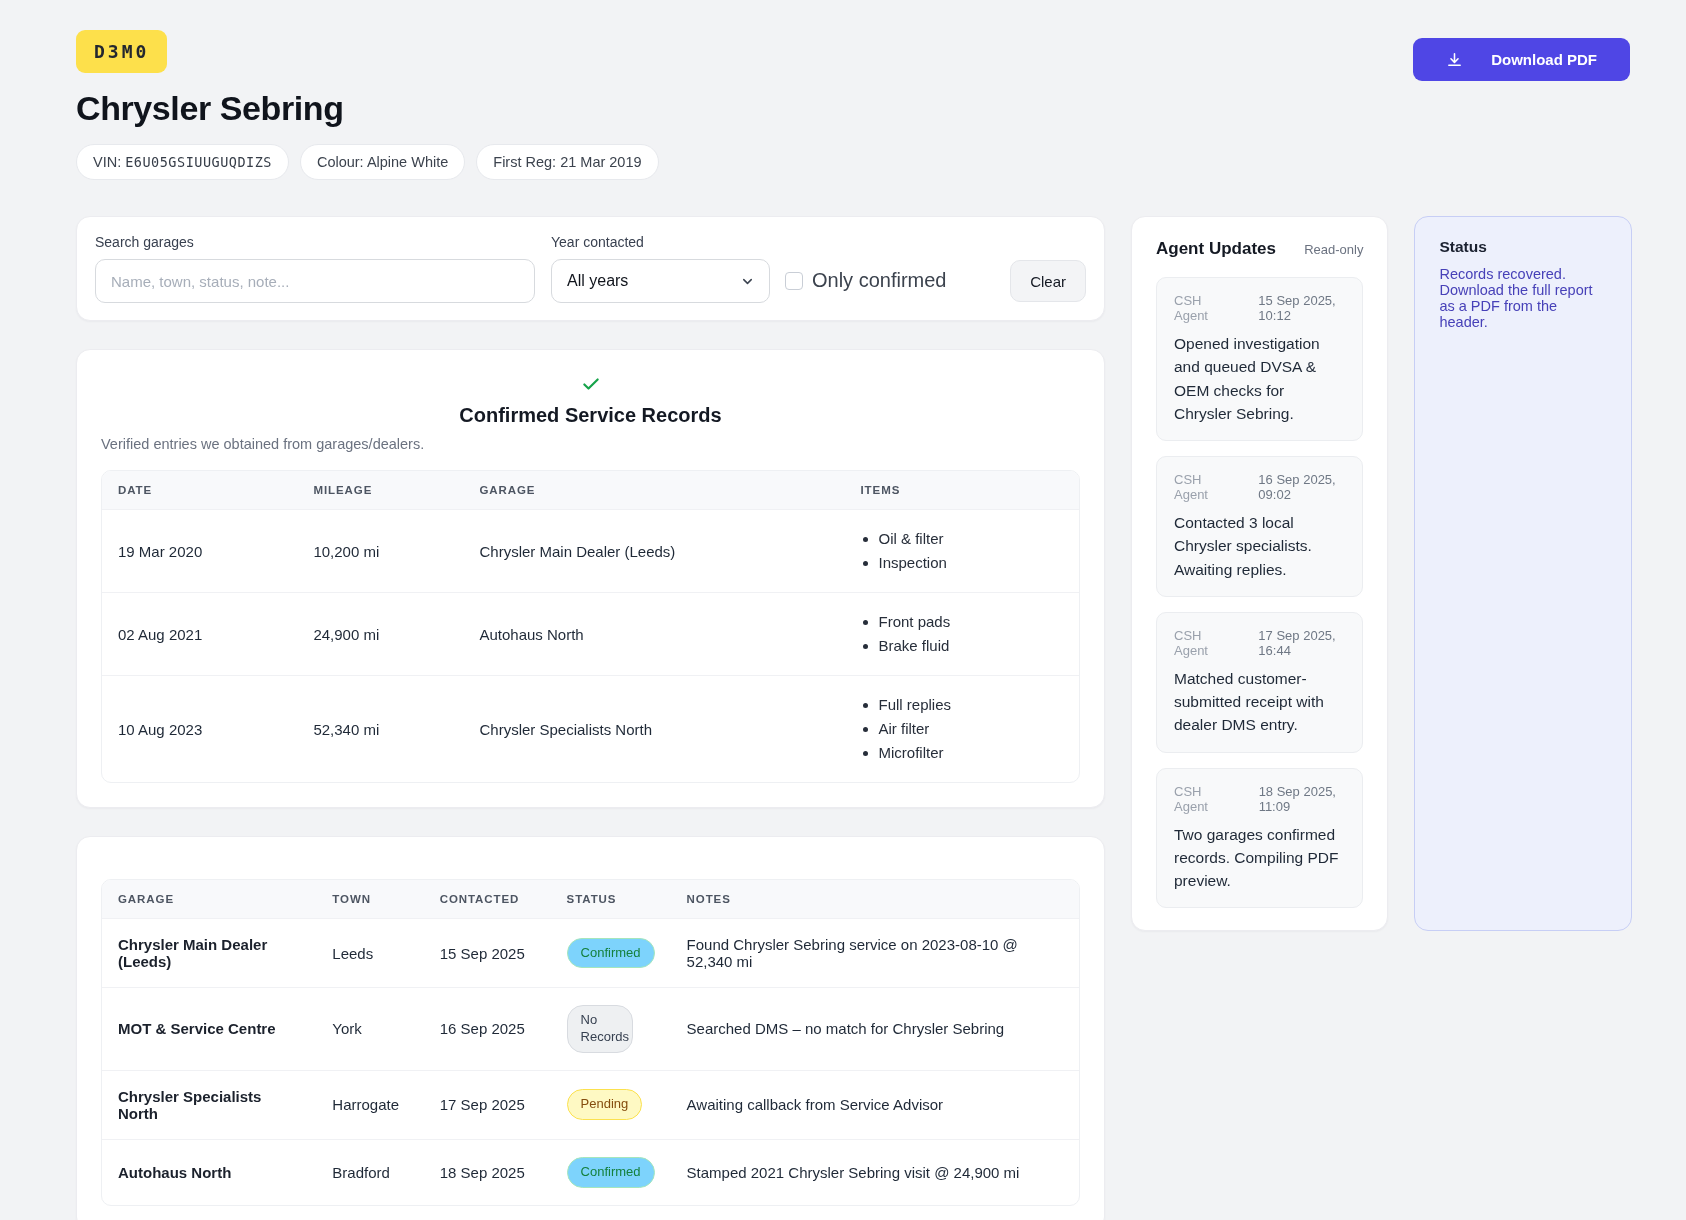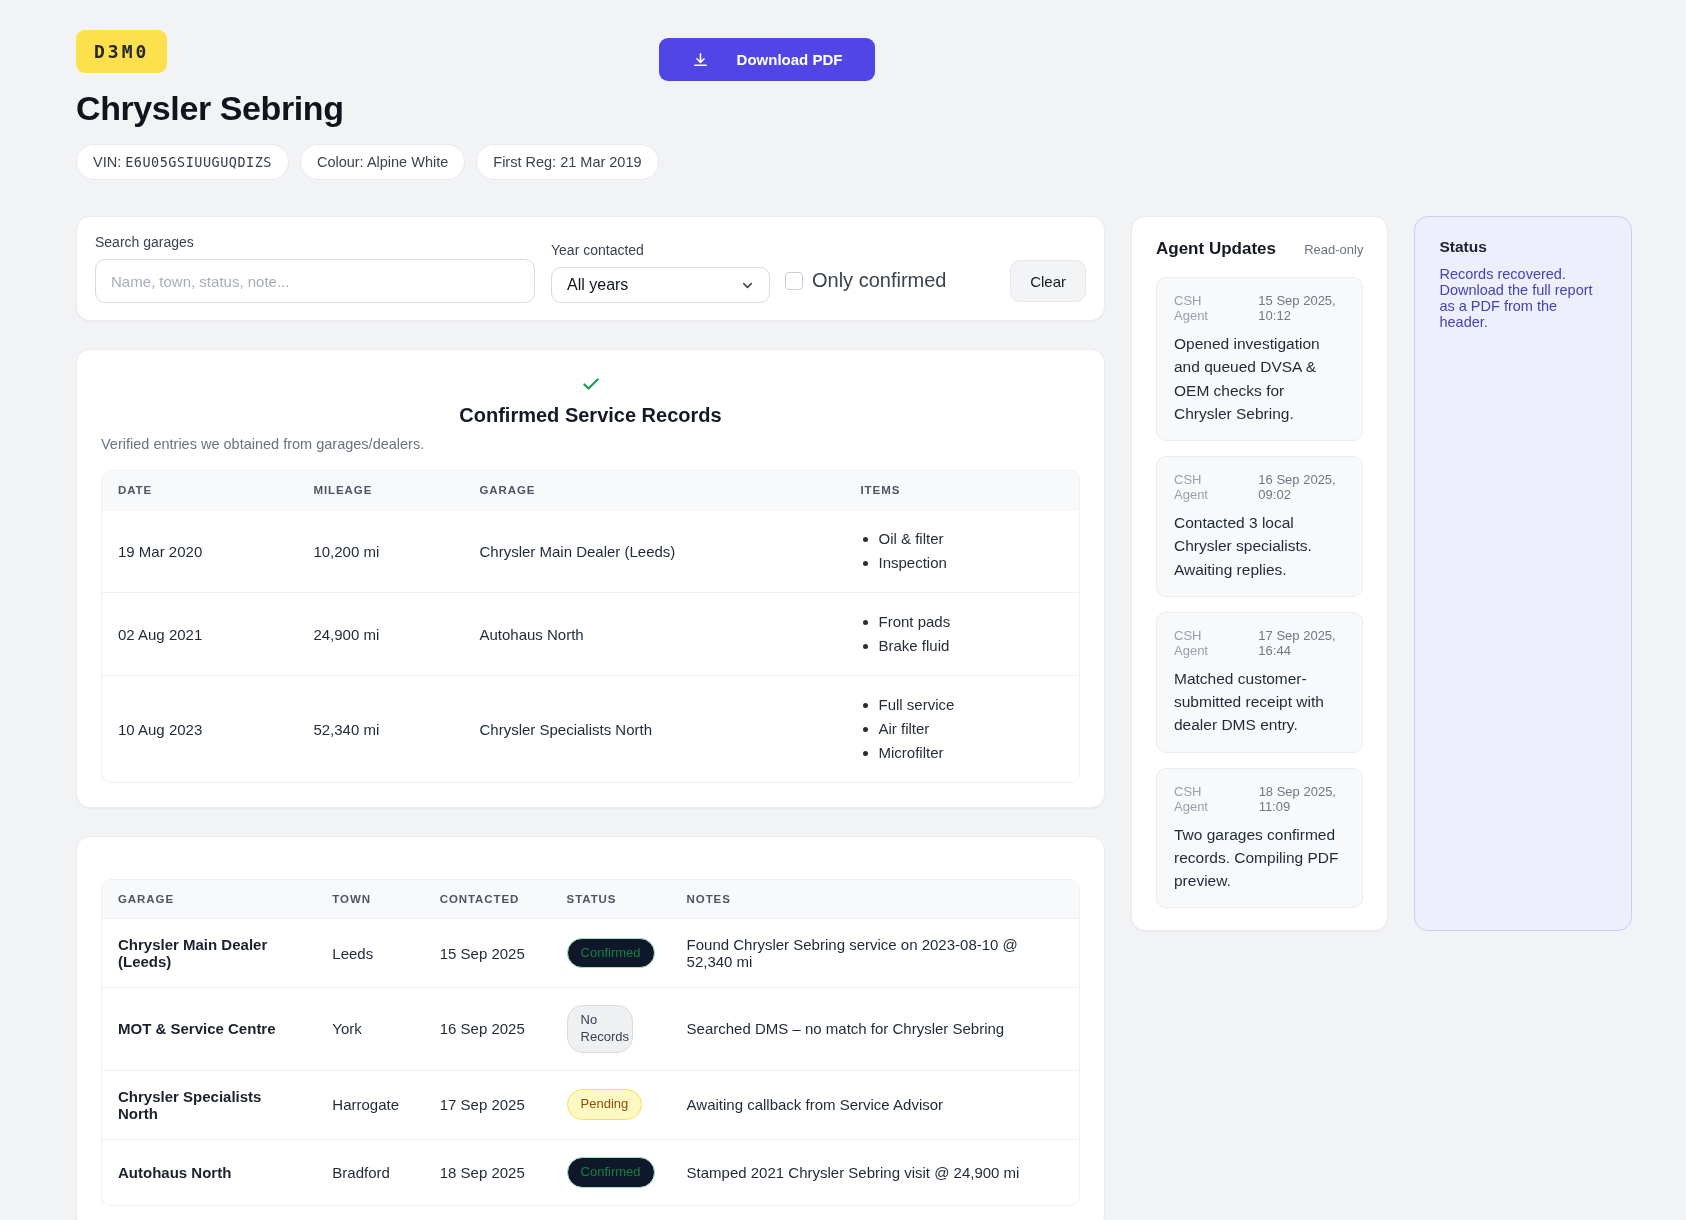--- a/index.html
+++ b/index.html
@@ -8,21 +8,21 @@
   }
   *{box-sizing:border-box; margin:0; padding:0;}
   html,body{width:1686px; height:1220px; overflow:hidden;}
   body{
     background:var(--page-bg);
     font-family:"Liberation Sans", sans-serif;
     color:var(--ink);
     -webkit-font-smoothing:antialiased;
   }
   .page{padding:30px 56px 0 76px;}
-  .topbar{display:flex; align-items:flex-start;}
+  .topbar{display:flex; justify-content:space-between; align-items:flex-start;}
   .demo-badge{
     display:inline-block; background:var(--badge-bg); color:#23272f;
     font-family:"DejaVu Sans Mono", monospace; font-weight:bold;
     font-size:18px; letter-spacing:3px; padding:11px 18px; border-radius:9px;
     margin-bottom:16px;
   }
   .page-title{font-size:34px; font-weight:700; letter-spacing:-.4px; color:#10141c; margin-bottom:16px;}
   .chips{display:flex; gap:11px;}
   .chip{
     background:#fff; border:1px solid #e7e9ed; border-radius:999px;
@@ -45,21 +45,21 @@
   .filters{padding:17px 18px; display:flex; align-items:flex-end;}
   .field-label{display:block; font-size:14px; color:#394150; margin-bottom:9px;}
   .search-group{width:440px;}
   .text-input{
     width:100%; height:44px; border:1px solid #d7dade; border-radius:10px;
     padding:0 15px; font-size:15px; font-family:inherit; color:#1f2937; background:#fff;
   }
   .text-input::placeholder{color:#a7aeb9;}
   .year-group{width:219px; margin-left:16px;}
   .select{
-    height:36px; border:1px solid #d7dade; border-radius:10px; background:#fff;
+    height:44px; border:1px solid #d7dade; border-radius:10px; background:#fff;
     display:flex; align-items:center; justify-content:space-between;
     padding:0 14px 0 15px; font-size:16px; color:#10141c; cursor:pointer;
   }
   .checkbox-group{display:flex; align-items:center; gap:9px; margin-left:15px; padding-bottom:11px;}
   .checkbox{
     width:18px; height:18px; border:1px solid #c9ced6; border-radius:4px;
     background:#fff; appearance:none; cursor:pointer;
   }
   .checkbox-label{font-size:20px; color:#3c434e;}
   .spacer{flex:1;}
@@ -82,21 +82,21 @@
   }
   tbody tr{border-top:1px solid #f0f1f4;}
   td{padding:17px 16px; font-size:15px; color:#1f2937; vertical-align:middle;}
   td.cell-garage-name{font-weight:600; color:#1b212c;}
   ul.items{margin:0; padding-left:18px; line-height:1.6;}
   ul.items li{color:#272e3a;}
   .pill{
     display:inline-block; padding:6px 13px; border-radius:16px;
     font-size:13px; line-height:1.3; white-space:nowrap;
   }
-  .pill-confirmed{background:#0f172a; border:1px solid #a5e6bc; color:#15803d;}
+  .pill-confirmed{background:#7dd3fc; border:1px solid #a5e6bc; color:#15803d;}
   .pill-pending{background:#fef9c3; border:1px solid #fbe14e; color:#854d0e;}
   .pill-none{background:#eef0f2; border:1px solid #d8dbe0; color:#374151; white-space:normal; max-width:66px;}
   
   .side-col{display:flex; gap:26px;}
   .agent-card{padding:22px 24px;}
   .agent-head{display:flex; justify-content:space-between; align-items:center; margin-bottom:18px;}
   .agent-title{font-size:17px; font-weight:700; color:#141923;}
   .readonly{font-size:13px; color:#6b7280;}
   .update-list{display:flex; flex-direction:column; gap:15px;}
   .update{
@@ -219,21 +219,21 @@
                     <li>Brake fluid</li>
                   </ul>
                 </td>
               </tr>
               <tr>
                 <td>10 Aug 2023</td>
                 <td>52,340 mi</td>
                 <td>Chrysler Specialists North</td>
                 <td>
                   <ul class="items">
-                    <li>Full service</li>
+                    <li>Full replies</li>
                     <li>Air filter</li>
                     <li>Microfilter</li>
                   </ul>
                 </td>
               </tr>
             </tbody>
           </table>
         </div>
       </section>
 

